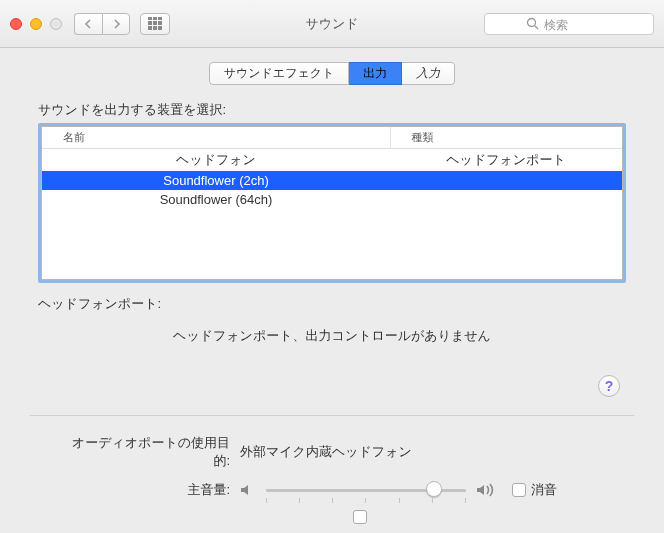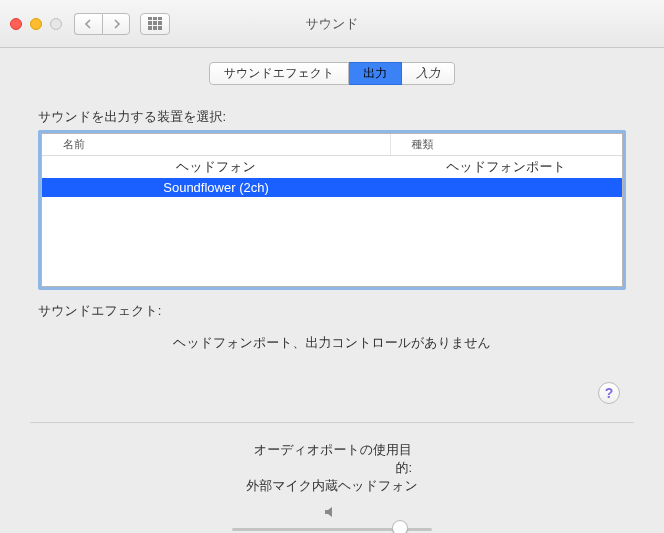--- a/index.html
+++ b/index.html
@@ -68,21 +68,21 @@
   .searchicon {
     position:absolute; left:42px; top:4px;
     color:#999; pointer-events:none;
     display:flex;align-items:center;
   }
   .searchplace {
     position:absolute; left:60px; top:4px;
     font-size:12px;color:#999;pointer-events:none;
   }
   .tabs {
-    display:flex; justify-content:center; margin:14px 0 23px;
+    display:flex; justify-content:center; margin:14px 0 16px;
   }
   .segmented { display:flex; border-radius:4px; overflow:hidden; }
   .seg {
     padding: 2px 14px;
     background: linear-gradient(#fff,#f4f4f4);
     border:1px solid #bbb;
     font-size:12px;
     border-left:none;
     display:flex;align-items:center;
   }
@@ -114,21 +114,21 @@
   .nocontrol { text-align:center; font-size:13px; color:#333; margin-bottom:30px;}
   .helpwrap { display:flex; justify-content:flex-end; padding-right:6px; margin-bottom:18px;}
   .helpbtn {
     width:22px;height:22px;border-radius:50%;
     border:1px solid #bbb;background:linear-gradient(#fff,#f0f0f0);
     color:#7b6be5;font-weight:700;font-size:14px;
     display:flex;align-items:center;justify-content:center;
   }
   .divider { border-top:1px solid #d0d0d0; margin:0 30px 18px;}
   .lower { padding:0 60px; }
-  .row { display:flex; align-items:center; font-size:13px; margin-bottom:10px;flex-direction:column;}
+  .row { display:flex; align-items:center; font-size:13px; margin-bottom:10px;}
   .row .lbl { text-align:right; width:170px; margin-right:10px;}
   .slider-row .lbl { width:170px;}
   .speaker {
     display:inline-block;color:#898989;
   }
   .slider {
     position:relative; width:200px; height:20px; margin:0 10px;
     display:flex;align-items:center;
   }
   .track {
@@ -182,20 +182,30 @@
         <span></span>
       <span></span>
         <span></span>
         <span></span>
       <span></span>
         <span></span>
         <span></span>
     </div>
   </div>
   <div class="wtitle">サウンド</div>
+  <div class="searchwrap">
+    <input class="searchinput" style="">
+    <span class="searchicon">
+      <svg width="13" height="13">
+          <circle cx="5.5" cy="5.5" r="4" stroke="#999" stroke-width="1.3" fill="none"></circle>
+          <line x1="8.5" y1="8.5" x2="12" y2="12" stroke="#999" stroke-width="1.3"></line>
+        </svg>
+    </span>
+    <span class="searchplace">検索</span>
+  </div>
 </div>
 
 <div class="tabs">
   <div class="segmented">
     <div class="seg">サウンドエフェクト</div>
     <div class="seg active">出力</div>
     <div class="seg">入力</div>
   </div>
 </div>
 
@@ -215,40 +225,45 @@
         <table class="devtable">
           <tbody>
             <tr>
               <td style="width:60%">ヘッドフォン</td>
               <td>ヘッドフォンポート</td>
             </tr>
             <tr class="selected">
               <td style="width:60%">Soundflower (2ch)</td>
               <td></td>
             </tr>
+            <tr>
+              <td style="width:60%">Soundflower (64ch)</td>
+              <td></td>
+            </tr>
           </tbody>
         </table>
       </div>
     </div>
   </div>
-  <div class="settings-label">サウンドエフェクト:</div>
+  <div class="settings-label">ヘッドフォンポート:</div>
   <div class="nocontrol">ヘッドフォンポート、出力コントロールがありません</div>
   <div class="helpwrap">
     <div class="helpbtn">?</div>
   </div>
 </div>
 
 <div class="divider"></div>
 
 <div class="lower">
   <div class="row">
     <div class="lbl">オーディオポートの使用目的:</div>
     <div>外部マイク内蔵ヘッドフォン</div>
   </div>
   <div class="row slider-row">
+    <div class="lbl">主音量:</div>
     <span class="speaker volicon">
       <svg width="16" height="14">
           <path d="M1 5 h3 l4 -3 v10 l-4 -3 h-3 z" fill="#898989"></path>
         </svg>
     </span>
     <div class="slider">
       <div class="track"></div>
       <div class="thumb"></div>
       <div class="ticks">
           <span></span>

